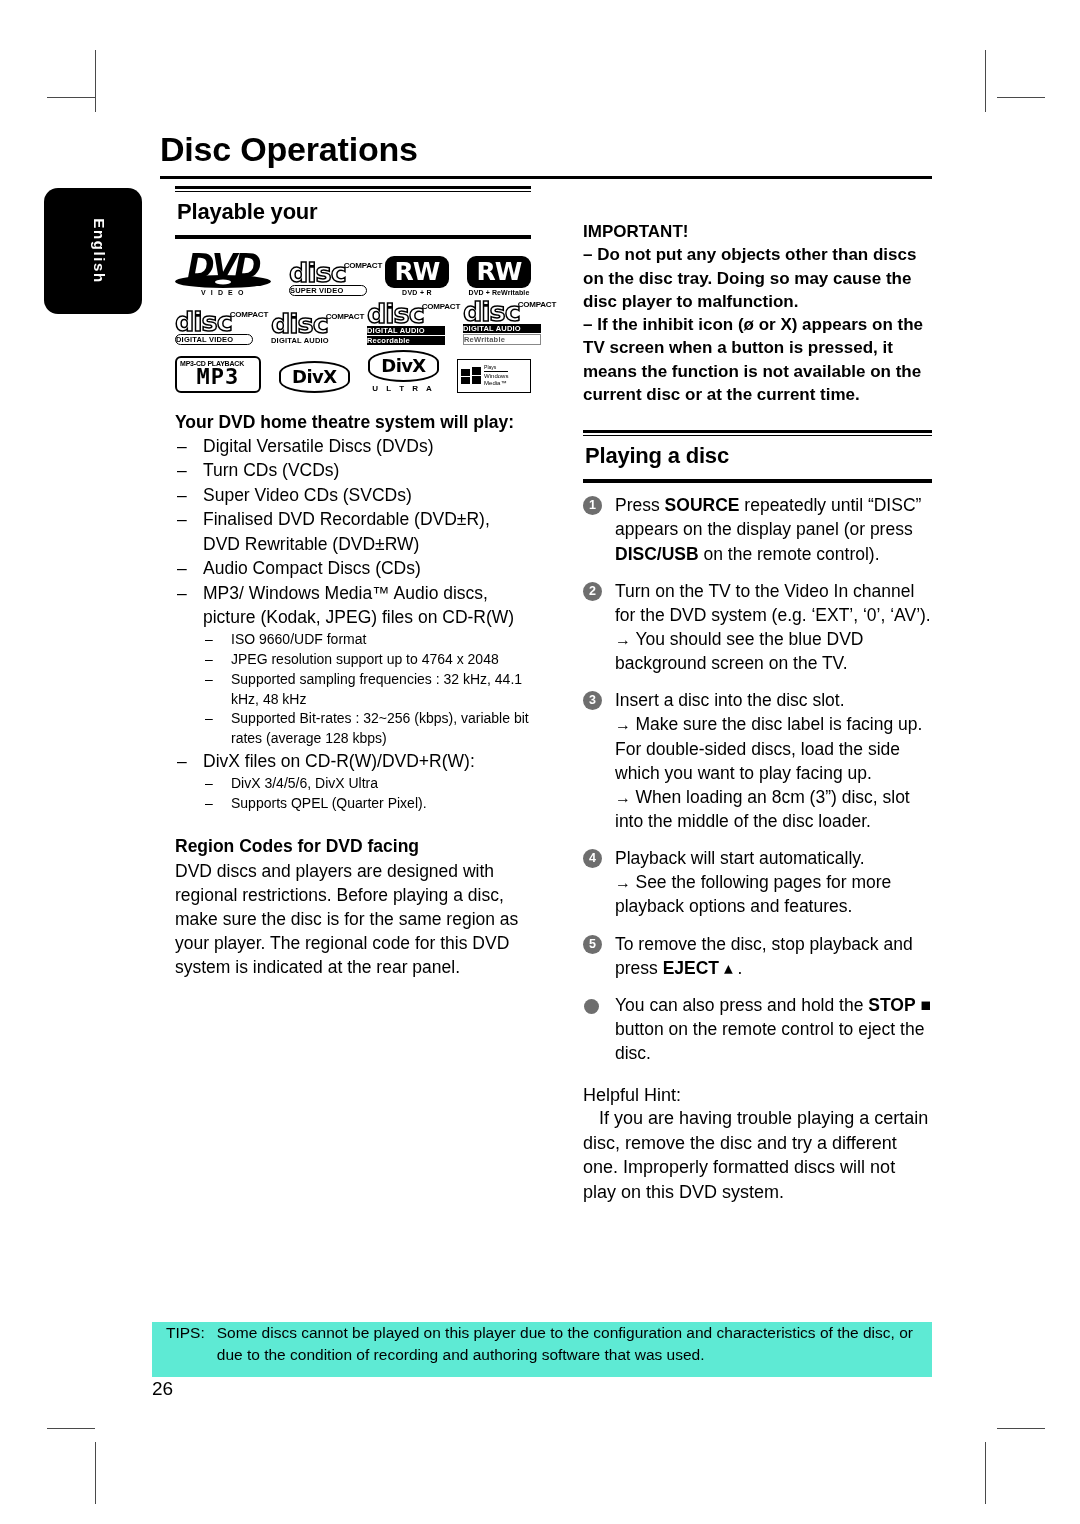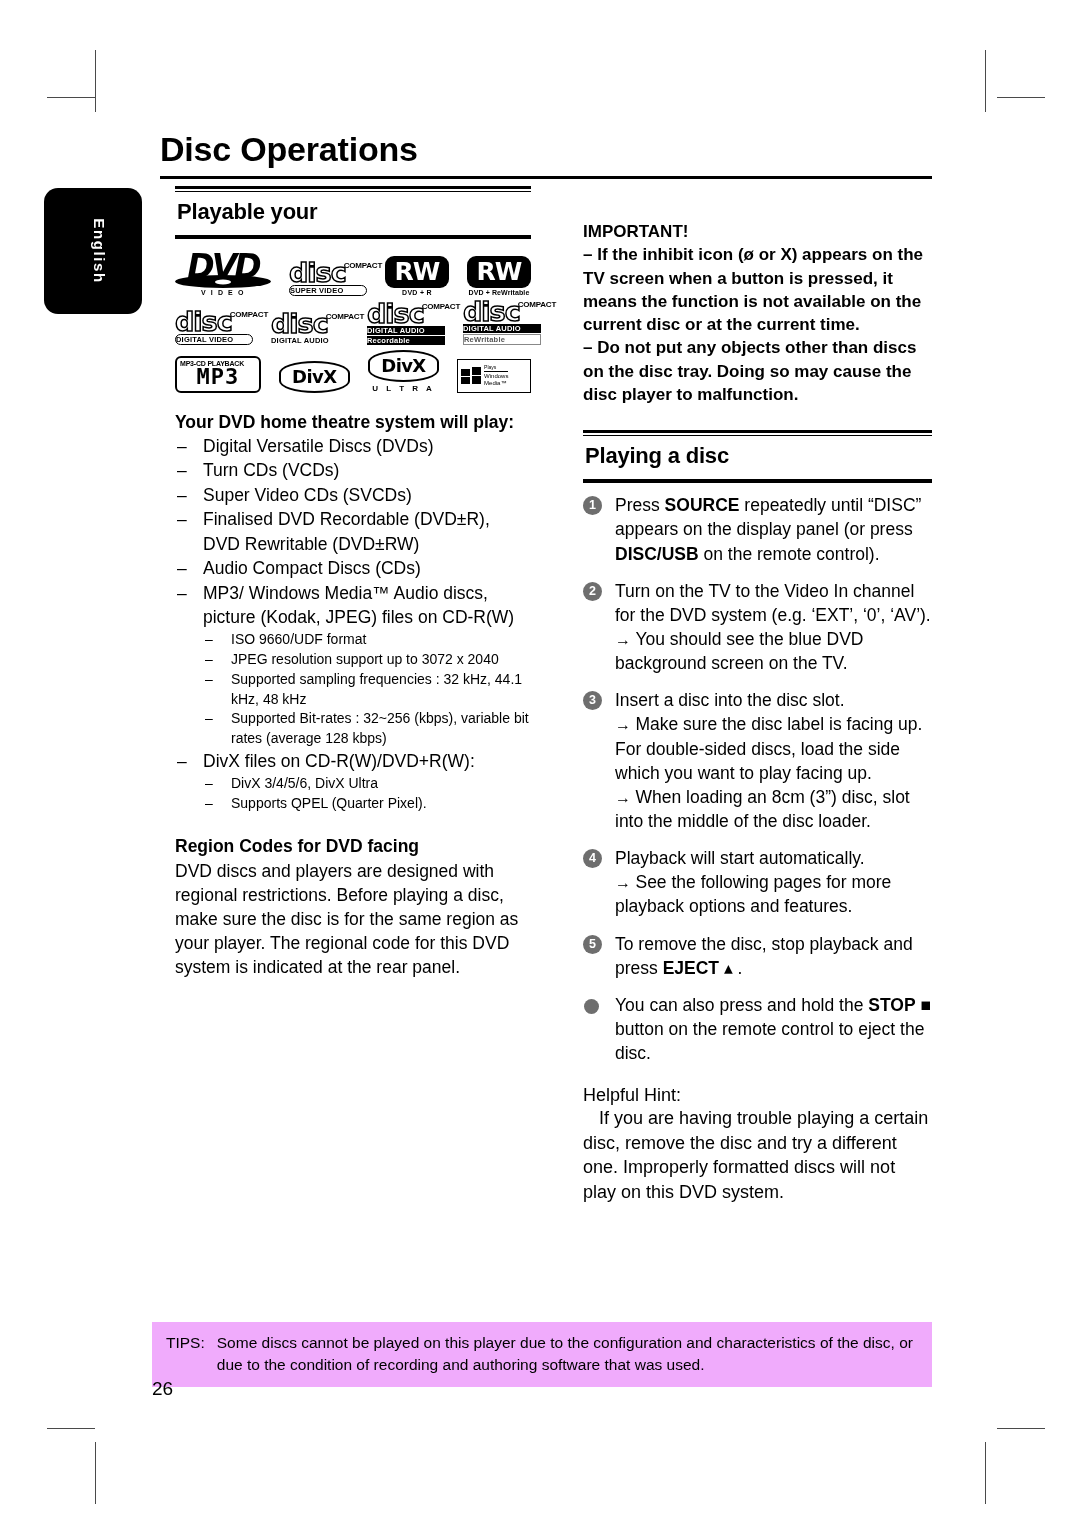--- a/index.html
+++ b/index.html
@@ -264,22 +264,22 @@
     line-height: 1.36;
     margin: 0;
   }
   #helpful-hint { font-family: "Liberation Sans", sans-serif; }
 
   
   #tips-box {
     position: absolute;
     left: 152px; top: 1322px;
     width: 780px;
-    background: #f0abfc;
-    padding: 10px 0 11px 0;
+    background: #5eead4;
+    padding: 0 0 11px 0;
     box-sizing: border-box;
   }
   #tips-box .inner {
     display: flex;
     padding: 0 14px;
     font-size: 15.5px;
     line-height: 1.42;
   }
   #tips-box .tips-label { font-weight: normal; margin-right: 12px; flex: none; }
   #page-number {
@@ -424,21 +424,21 @@
         <li><span class="dash">–</span><span>Super Video CDs (SVCDs)</span></li>
         <li><span class="dash">–</span><span>Finalised DVD Recordable (DVD±R), DVD Rewritable (DVD±RW)</span></li>
         <li><span class="dash">–</span><span>Audio Compact Discs (CDs)</span></li>
       </ul>
 
     <ul class="bullets" id="mp3-block">
         <li><span class="dash">–</span><span>MP3/ Windows Media™ Audio discs, picture (Kodak, JPEG) files on CD-R(W)</span></li>
       </ul>
     <ul class="bullets sub" id="mp3-sub">
         <li><span class="dash">–</span><span>ISO 9660/UDF format</span></li>
-        <li><span class="dash">–</span><span>JPEG resolution support up to 3072 x 2040</span></li>
+        <li><span class="dash">–</span><span>JPEG resolution support up to 4764 x 2048</span></li>
         <li><span class="dash">–</span><span>Supported sampling frequencies : 32 kHz, 44.1 kHz, 48 kHz</span></li>
         <li><span class="dash">–</span><span>Supported Bit-rates : 32~256 (kbps), variable bit rates (average 128 kbps)</span></li>
       </ul>
 
     <ul class="bullets" id="divx-block">
         <li><span class="dash">–</span><span>DivX files on CD-R(W)/DVD+R(W):</span></li>
       </ul>
     <ul class="bullets sub" id="divx-sub">
         <li><span class="dash">–</span><span>DivX 3/4/5/6, DivX Ultra</span></li>
         <li><span class="dash">–</span><span>Supports QPEL (Quarter Pixel).</span></li>
@@ -446,22 +446,22 @@
 
     <div class="subhead" style="margin-top:22px">Region Codes for DVD facing</div>
     <p class="para">DVD discs and players are designed with regional restrictions. Before playing a disc, make sure the disc is for the same region as your player.  The regional code for this DVD system is indicated at the rear panel.</p>
   </div>
 
   <div class="col" id="col-right">
 
     <div class="important">
       <div>IMPORTANT!</div>
       <div id="important-items">
+          <div>– Do not put any objects other than discs on the disc tray.  Doing so may cause the disc player to malfunction.</div>
           <div>– If the inhibit icon (ø or X) appears on the TV screen when a button is pressed, it means the function is not available on the current disc or at the current time.</div>
-          <div>– Do not put any objects other than discs on the disc tray.  Doing so may cause the disc player to malfunction.</div>
         </div>
     </div>
 
     <div class="section-head" style="margin-top:24px">
       <div class="rule-top"></div>
       <div class="rule-thin"></div>
       <h2>Playing a disc</h2>
       <div class="rule-thin"></div>
       <div class="rule-bot"></div>
     </div>

